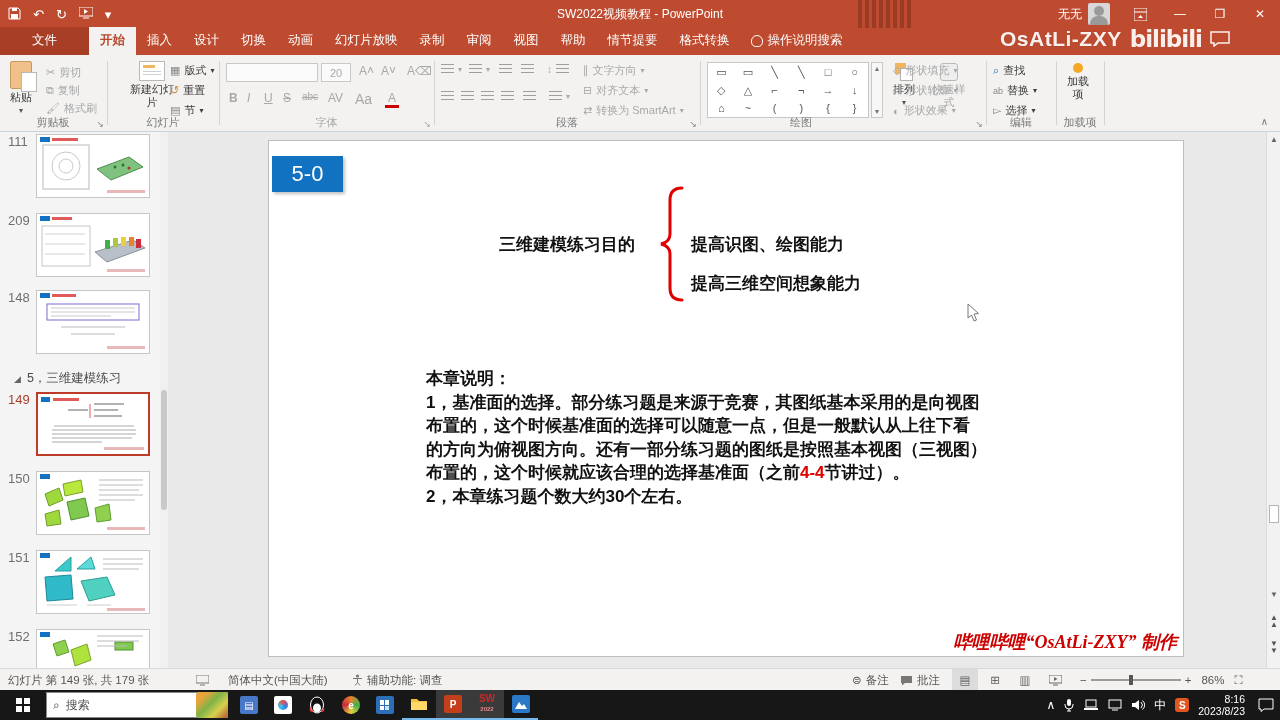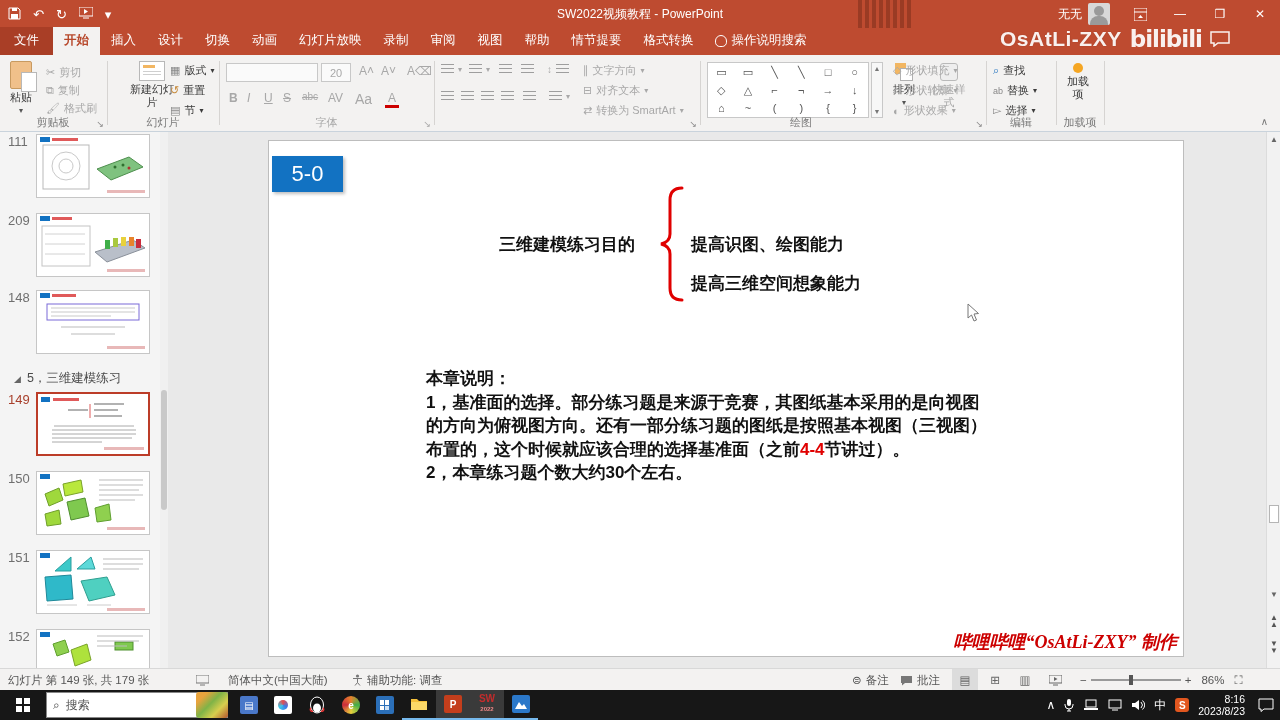--- a/index.html
+++ b/index.html
@@ -17,21 +17,21 @@
   .user-chip { position:absolute; right:170px; top:0; height:28px; display:flex; align-items:center; gap:6px; color:#fff; font-size:12px; }
   .avatar { width:22px; height:22px; background:#d8d8d8; border-radius:2px; position:relative; overflow:hidden; }
   .avatar::before { content:""; position:absolute; left:6px; top:3px; width:10px; height:10px; border-radius:50%; background:#9a9a9a; }
   .avatar::after { content:""; position:absolute; left:2px; top:13px; width:18px; height:10px; border-radius:8px 8px 0 0; background:#9a9a9a; }
   .wm-bars { position:absolute; left:858px; top:0; height:50px; display:flex; gap:3px; opacity:.35; }
   .wm-bars i { display:block; width:4px; background:#5a1f10; }
 
   
   .tabrow { position:absolute; left:0; top:28px; width:1280px; height:27px; background:#be4b30; display:flex; align-items:flex-end; }
   .tab { padding:5px 11px 6px; color:#fff; font-size:12.5px; white-space:nowrap; }
-  .tab.file { background:#a93e26; padding:5px 14px 6px; }
+  .tab.file { background:#a93e26; padding:5px 32px 6px; }
   .tab.active { background:#f3f2f1; color:#b7472a; font-weight:bold; }
   .tellme { display:flex; align-items:center; gap:5px; color:#fff; padding:5px 10px 6px; font-size:12.5px; }
   .bulb { width:12px; height:12px; border:1px solid #fff; border-radius:50% 50% 40% 40%; position:relative; }
 
   
   .watermark { position:absolute; left:1000px; top:26px; display:flex; align-items:center; gap:8px; z-index:50; opacity:.92; pointer-events:none; }
   .wm-text { color:#fff; font-size:21px; font-weight:bold; letter-spacing:.5px; text-shadow:0 0 2px rgba(0,0,0,.15); }
   .wm-logo { color:#fff; font-size:23px; font-weight:bold; font-family:"DejaVu Sans",sans-serif; letter-spacing:-1px; }
 
   
@@ -312,20 +312,21 @@
       <div class="smallbtn disabled" style="left:148px;top:28px">
           <span>⊟</span>
           <span>对齐文本</span>
           <span style="font-size:8px">▾</span>
         </div>
       <div class="smallbtn disabled" style="left:148px;top:48px">
           <span>⇄</span>
           <span>转换为 SmartArt</span>
           <span style="font-size:8px">▾</span>
         </div>
+      <div class="glabel">段落</div>
       <span class="launcher">↘</span>
     </div>
     <div class="rdiv" style="left:700px"></div>
 
     <div class="rgroup" style="left:701px;width:284px">
       <div class="shape-grid">
         <span class="shape-cell">▭</span>
         <span class="shape-cell">▭</span>
         <span class="shape-cell">╲</span>
         <span class="shape-cell">╲</span>
@@ -517,20 +518,21 @@
     <div class="badge">5-0</div>
     <div class="purpose-label">三维建模练习目的</div>
     <svg class="brace" width="32" height="118" viewBox="0 0 32 118">
       <path d="M26 3 Q14 3 14 15 L14 49 Q14 57 5 59 Q14 61 14 69 L14 103 Q14 115 26 115" fill="none" stroke="#e00000" stroke-width="3" stroke-linecap="round"></path>
     </svg>
     <div class="purpose-item" style="top:92px">提高识图、绘图能力</div>
     <div class="purpose-item" style="top:131px">提高三维空间想象能力</div>
     <div class="notes">
       <div>本章说明：</div>
       <div>1，基准面的选择。部分练习题是来源于竞赛，其图纸基本采用的是向视图</div>
+      <div>布置的，这个时候基准面的选择可以随意一点，但是一般默认从上往下看</div>
       <div>的方向为俯视图方向。还有一部分练习题的图纸是按照基本视图（三视图）</div>
       <div><span>布置的，这个时候就应该合理的选择基准面（之前</span><span class="red-inline">4-4</span><span>节讲过）。</span></div>
       <div>2，本章练习题个数大约30个左右。</div>
     </div>
     <div class="credit">哔哩哔哩“OsAtLi-ZXY” 制作</div>
   </div>
 
   <div class="vscroll">
     <span class="arrow" style="top:3px">▲</span>
     <div class="vthumb"></div>

